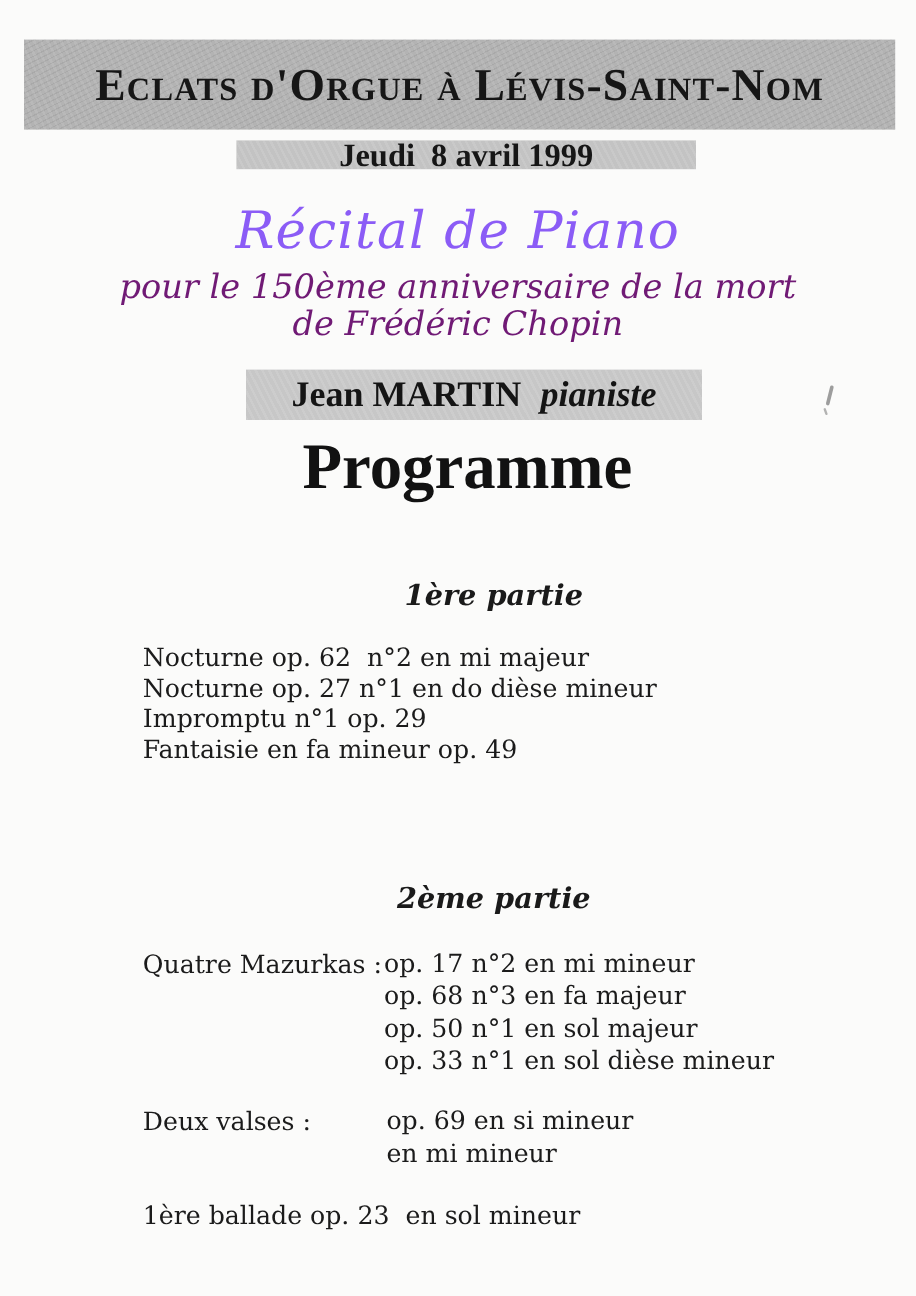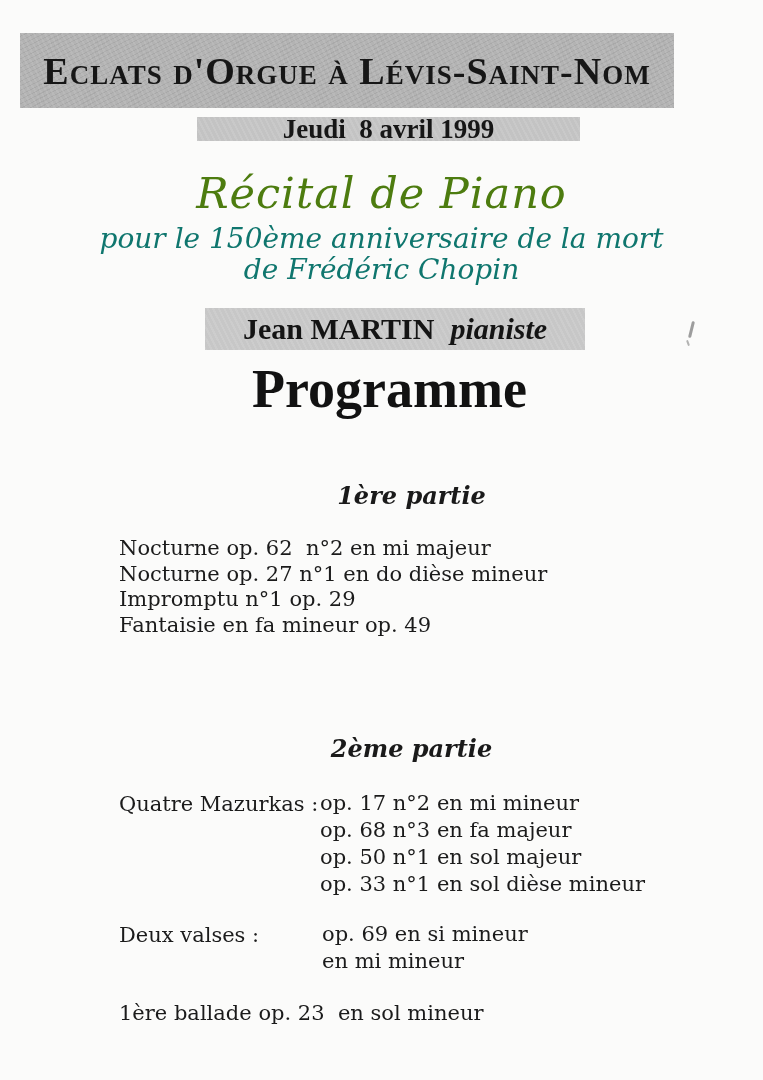--- a/index.html
+++ b/index.html
@@ -7,21 +7,21 @@
     width: 763px; height: 1080px;
     position: relative;
     background: #fbfbfa;
     color: #1b1b1b;
     font-family: "DejaVu Serif", serif;
     overflow: hidden;
   }
 
   
   .banner {
-    position: absolute; left: 20px; top: 33px; width: 654px; height: 75px;
+    position: absolute; left: 20px; top: 33px; width: 726px; height: 75px;
     background-color: #b3b3b3;
     background-image:
       repeating-linear-gradient(63deg, rgba(255,255,255,.08) 0 2px, transparent 2px 5px),
       repeating-linear-gradient(-27deg, rgba(0,0,0,.06) 0 1px, transparent 1px 4px);
     display: flex; align-items: center; justify-content: center;
   }
   .banner-title {
     font-family: "Liberation Serif", serif;
     font-weight: bold;
     font-variant: small-caps;
@@ -42,27 +42,27 @@
     font-family: "Liberation Serif", serif;
     font-weight: bold; font-size: 27px; color: #161616;
     white-space: pre;
   }
 
   
   .recital-title {
     position: absolute; left: 0; top: 166px; width: 763px;
     text-align: center;
     font-style: italic; font-size: 43px; line-height: 54px;
-    letter-spacing: 1px; color: #4d7c0f;
+    letter-spacing: 1px; color: #8b5cf6;
   }
   .recital-sub {
     position: absolute; left: 0; width: 763px;
     text-align: center;
     font-style: italic; font-size: 28px; line-height: 31px;
-    color: #0f766e;
+    color: #701a75;
   }
   .recital-sub.l1 { top: 223px; }
   .recital-sub.l2 { top: 254px; }
 
   
   .pianist-box {
     position: absolute; left: 205px; top: 308px; width: 380px; height: 42px;
     background-color: #c7c7c7;
     background-image: repeating-linear-gradient(63deg, rgba(255,255,255,.10) 0 2px, transparent 2px 5px);
     display: flex; align-items: center; justify-content: center;

